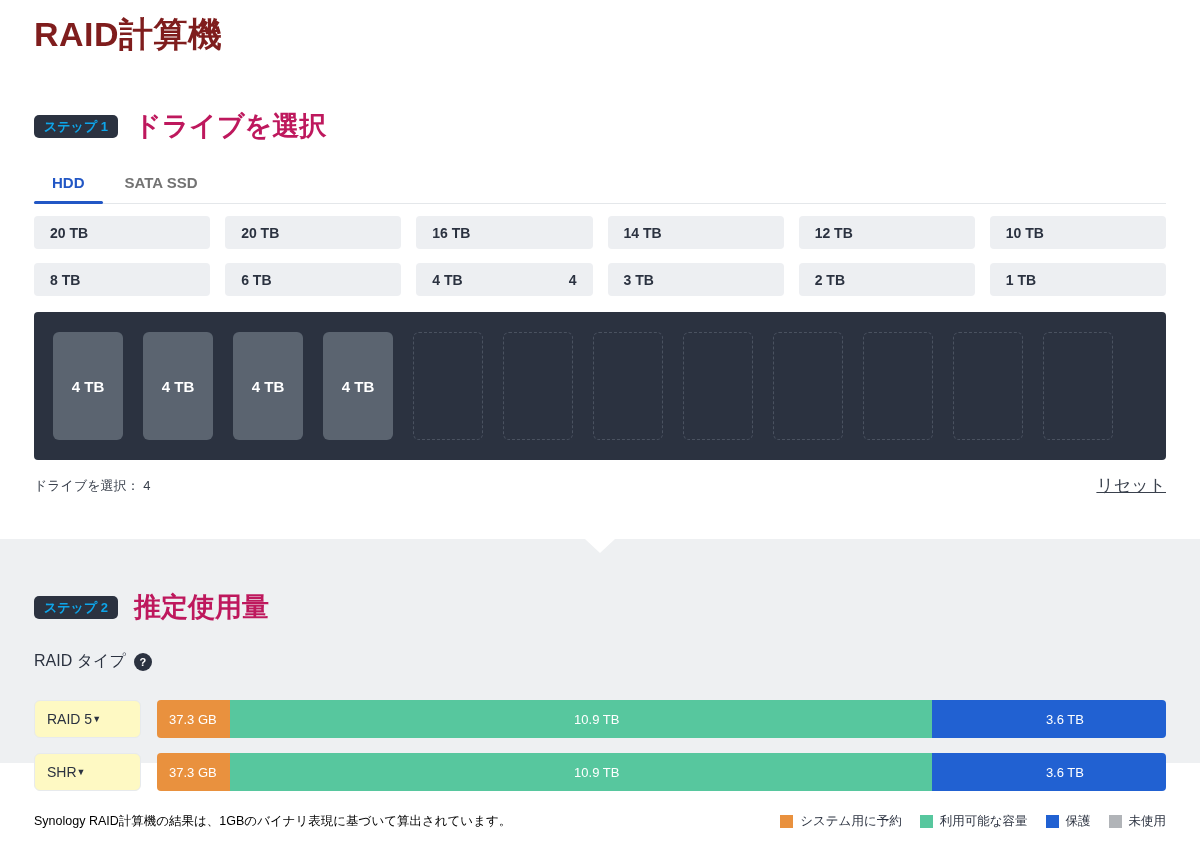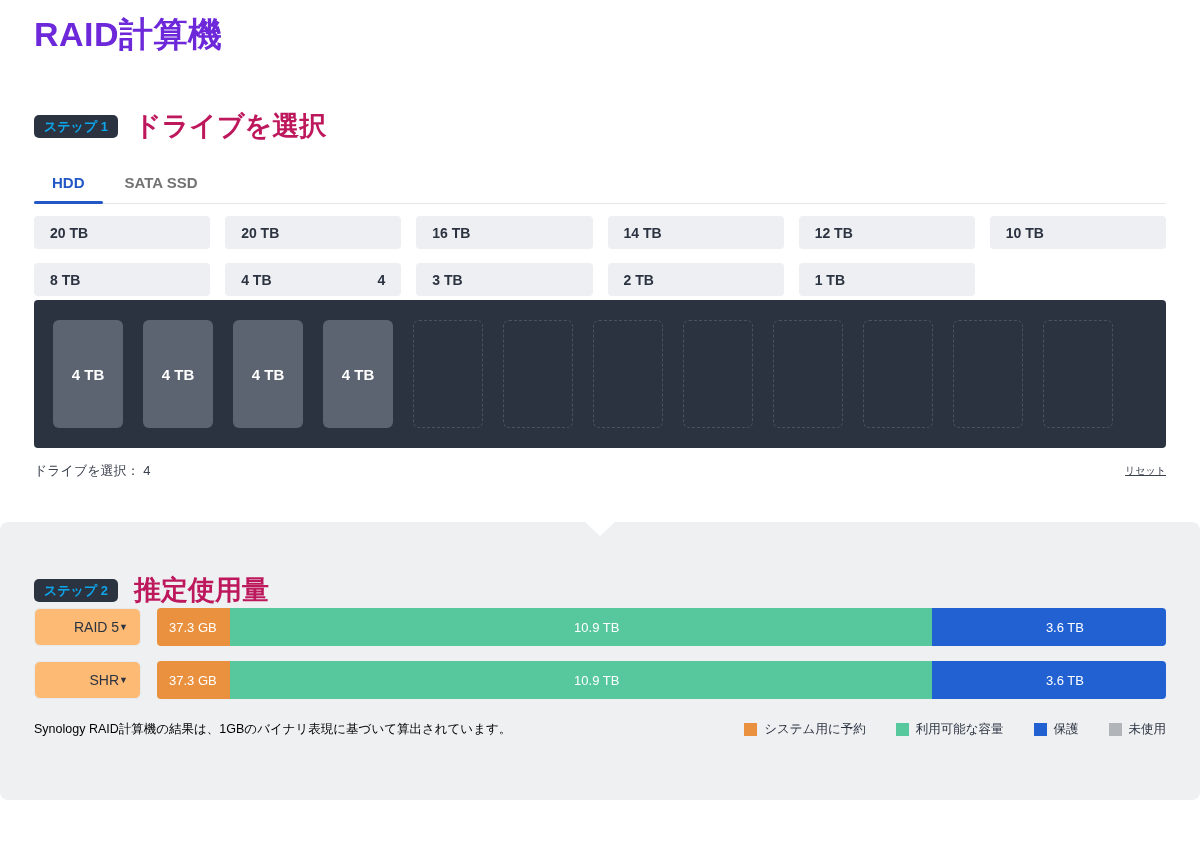--- a/index.html
+++ b/index.html
@@ -5,92 +5,92 @@
   * { margin:0; padding:0; box-sizing:border-box; }
   html,body { width:1200px; height:866px; }
   body {
     font-family:"Liberation Sans","DejaVu Sans",sans-serif;
     background:#ffffff; color:#262d3a; overflow:hidden;
   }
   .pad { padding-left:34px; padding-right:34px; }
 
   
   .top-section { background:#ffffff; padding-top:12px; }
-  .page-title { font-size:34px; font-weight:800; letter-spacing:0.5px; color:#6d28d9; margin-bottom:50px; }
+  .page-title { font-size:34px; font-weight:800; letter-spacing:0.5px; color:#7f1d1d; margin-bottom:50px; }
 
   .step-row { display:flex; align-items:center; gap:16px; margin-bottom:20px; }
   .step-badge {
     background:#2b3240; color:#0ea5e9; font-size:13px; font-weight:700;
     padding:5px 10px; border-radius:5px; line-height:1; white-space:nowrap;
   }
   .step-heading { font-size:27px; font-weight:800; color:#be185d; }
 
   .tabs { display:flex; gap:36px; border-bottom:1px solid #e4e7ea; padding-left:16px; margin-bottom:12px; }
   .tab { font-size:15px; font-weight:700; color:#737373; padding:10px 2px 12px; cursor:pointer; position:relative; }
   .tab.active { color:#2257c5; }
   .tab.active::after {
     content:""; position:absolute; left:-16px; right:-16px; bottom:-1px;
     height:3px; background:#2257c5; border-radius:2px;
   }
 
   .drive-grid {
     display:grid; grid-template-columns:repeat(6,1fr);
-    column-gap:15px; row-gap:14px; margin-bottom:4px;
+    column-gap:15px; row-gap:14px; margin-bottom:16px;
   }
   .drive-btn {
     background:#edeff2; border-radius:4px; height:33px;
     display:flex; align-items:center; justify-content:space-between;
     padding:0 16px; font-size:14px; font-weight:700; color:#2b3240; cursor:pointer;
   }
   .drive-btn .count { font-weight:700; color:#2b3240; }
 
   .bay {
     background:#2b3240; border-radius:4px; height:148px;
     display:flex; align-items:center; padding-left:19px; gap:20px; margin-bottom:14px;
   }
   .slot { width:70px; height:108px; border-radius:6px; flex:0 0 auto;
           display:flex; align-items:center; justify-content:center; }
   .slot.filled { background:#5b6470; color:#ffffff; font-size:15px; font-weight:700; }
   .slot.empty  { border:1px dashed #4a5260; }
 
   .total-row { display:flex; justify-content:space-between; align-items:center; font-size:13px; color:#3a414d; }
-  .reset-link { color:#3a414d; text-decoration:underline; cursor:pointer; font-size:10px; }
+  .reset-link { color:#3a414d; text-decoration:underline; cursor:pointer; font-size:17px; }
 
   
   .bottom-section {
     background:#eef0f2; margin-top:42px; position:relative;
-    padding-top:50px; padding-bottom:26px; height:278px;border-radius:8px;
+    padding-top:50px; padding-bottom:26px; height:224px;
   }
   .notch {
     position:absolute; top:0; left:50%; transform:translateX(-50%);
     width:0; height:0; border-left:15px solid transparent;
     border-right:15px solid transparent; border-top:14px solid #ffffff;
   }
   .raid-type-row { display:flex; align-items:center; gap:8px; font-size:16px; color:#2b3240; margin:26px 0 28px; }
   .help-icon {
     width:18px; height:18px; border-radius:50%; background:#2b3240; color:#ffffff;
     font-size:11px; font-weight:700; display:flex; align-items:center; justify-content:center; cursor:pointer;
   }
   .raid-rows { display:flex; flex-direction:column; gap:15px; }
   .raid-row { display:flex; align-items:center; gap:16px; }
   .raid-select {
-    background:#fdba74; border:1px solid #e7eaed; border-radius:6px;
+    background:#fef9c3; border:1px solid #e7eaed; border-radius:6px;
     width:107px; height:38px; flex:0 0 auto;
-    display:flex; align-items:center; justify-content:flex-end;
+    display:flex; align-items:center; justify-content:flex-start;
     padding:0 12px; font-size:14px; color:#2b3240; cursor:pointer;
   }
   .caret { font-size:9px; color:#2b3240; }
   .bar { flex:1; height:38px; display:flex; border-radius:4px; overflow:hidden; }
   .seg { height:100%; display:flex; align-items:center; color:#ffffff; font-size:13px;padding-left:32px; }
   .seg.left   { justify-content:flex-start; padding-left:12px; }
   .seg.center { justify-content:center; }
 
   .footer-row { display:flex; justify-content:space-between; align-items:center; margin-top:22px; }
   .footnote { font-size:12.5px; color:#000000; }
-  .legend { display:flex; align-items:center; gap:30px; }
+  .legend { display:flex; align-items:center; gap:18px; }
   .legend-item { display:flex; align-items:center; gap:7px; font-size:12.5px; color:#2b3240; }
   .legend-swatch { width:13px; height:13px; flex:0 0 auto; }
 </style>
 </head>
 <body>
 
 <div class="top-section pad">
   <h1 class="page-title">RAID計算機</h1>
 
   <div class="step-row">
@@ -117,20 +117,23 @@
         <span>14 TB</span>
       </div>
       <div class="drive-btn">
         <span>12 TB</span>
       </div>
       <div class="drive-btn">
         <span>10 TB</span>
       </div>
       <div class="drive-btn">
         <span>8 TB</span>
+      </div>
+      <div class="drive-btn">
+        <span>6 TB</span>
       </div>
       <div class="drive-btn">
         <span>4 TB</span>
         <span class="count">4</span>
       </div>
       <div class="drive-btn">
         <span>3 TB</span>
       </div>
       <div class="drive-btn">
         <span>2 TB</span>
@@ -165,20 +168,24 @@
 </div>
 
 <div class="bottom-section pad">
   <div class="notch"></div>
 
   <div class="step-row" style="margin-bottom:0;">
     <span class="step-badge">ステップ 2</span>
     <span class="step-heading">推定使用量</span>
   </div>
 
+  <div class="raid-type-row">
+    <span>RAID タイプ</span>
+    <span class="help-icon">?</span>
+  </div>
 
   <div class="raid-rows" id="raid-rows">
       <div class="raid-row">
         <div class="raid-select">
           <span>RAID 5</span>
           <span class="caret">▼</span>
         </div>
         <div class="bar">
           <div class="seg left" style="width: 7.2%; background: rgb(233, 145, 62);">37.3 GB</div>
           <div class="seg center" style="width: 69.6%; background: rgb(87, 199, 158);">10.9 TB</div>

